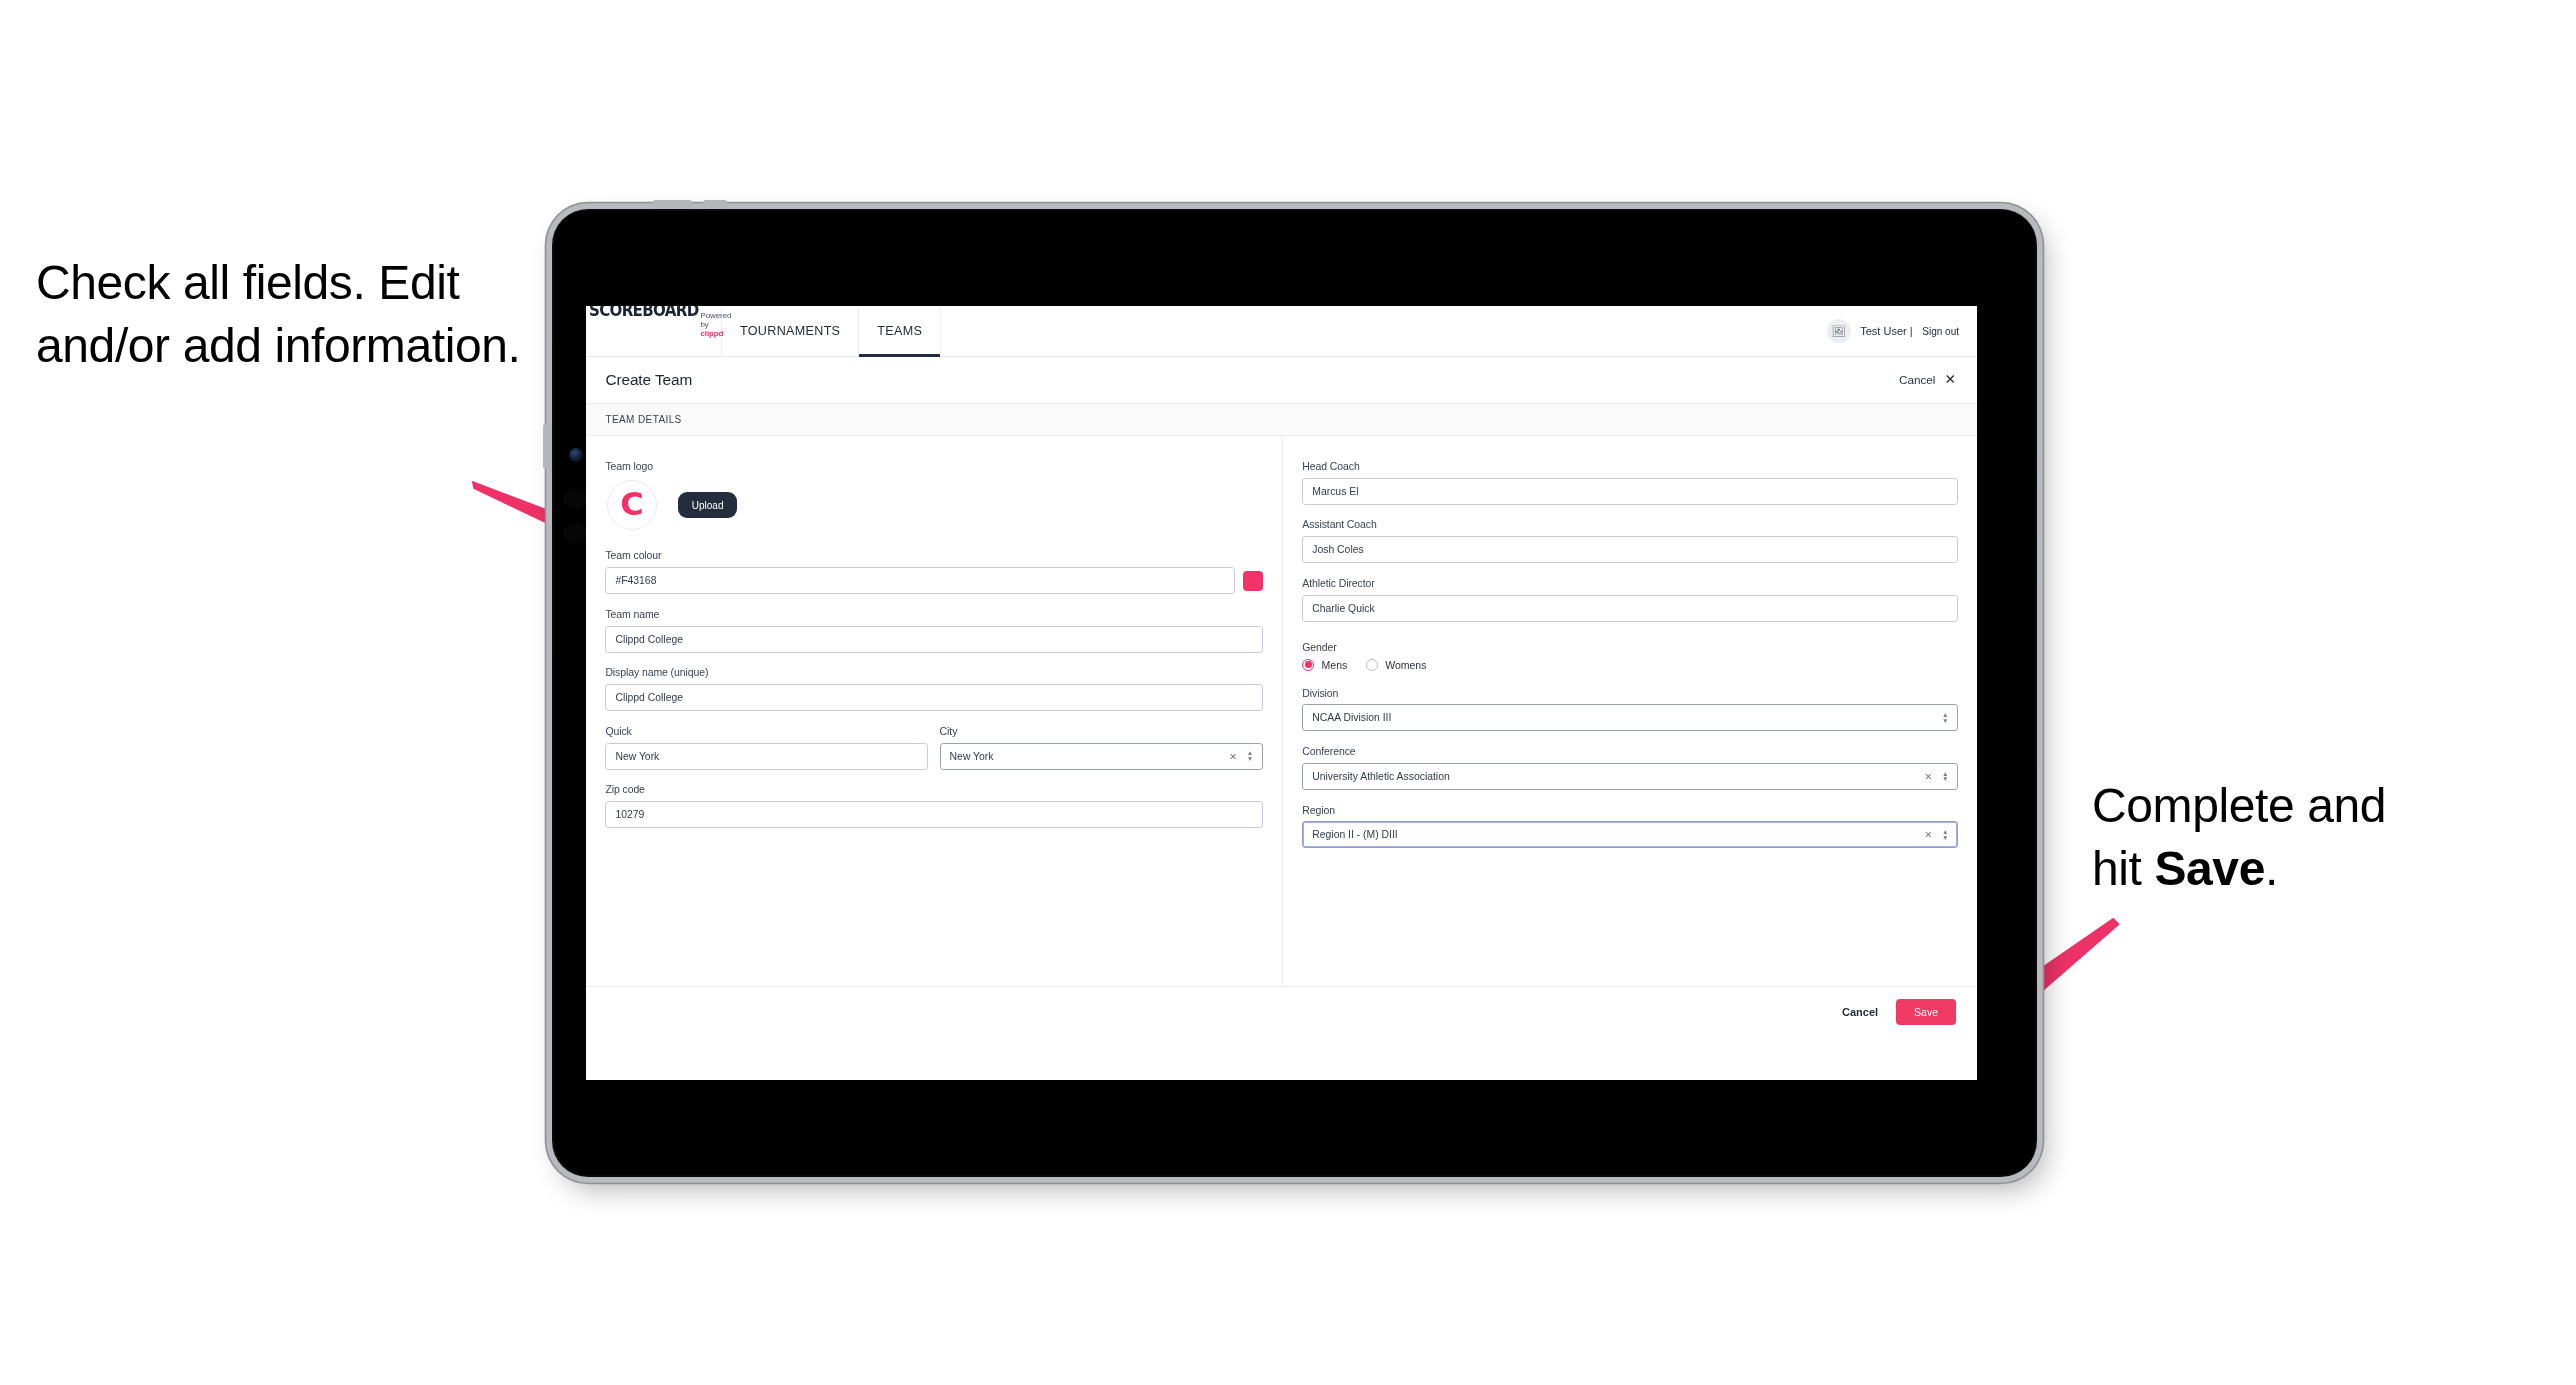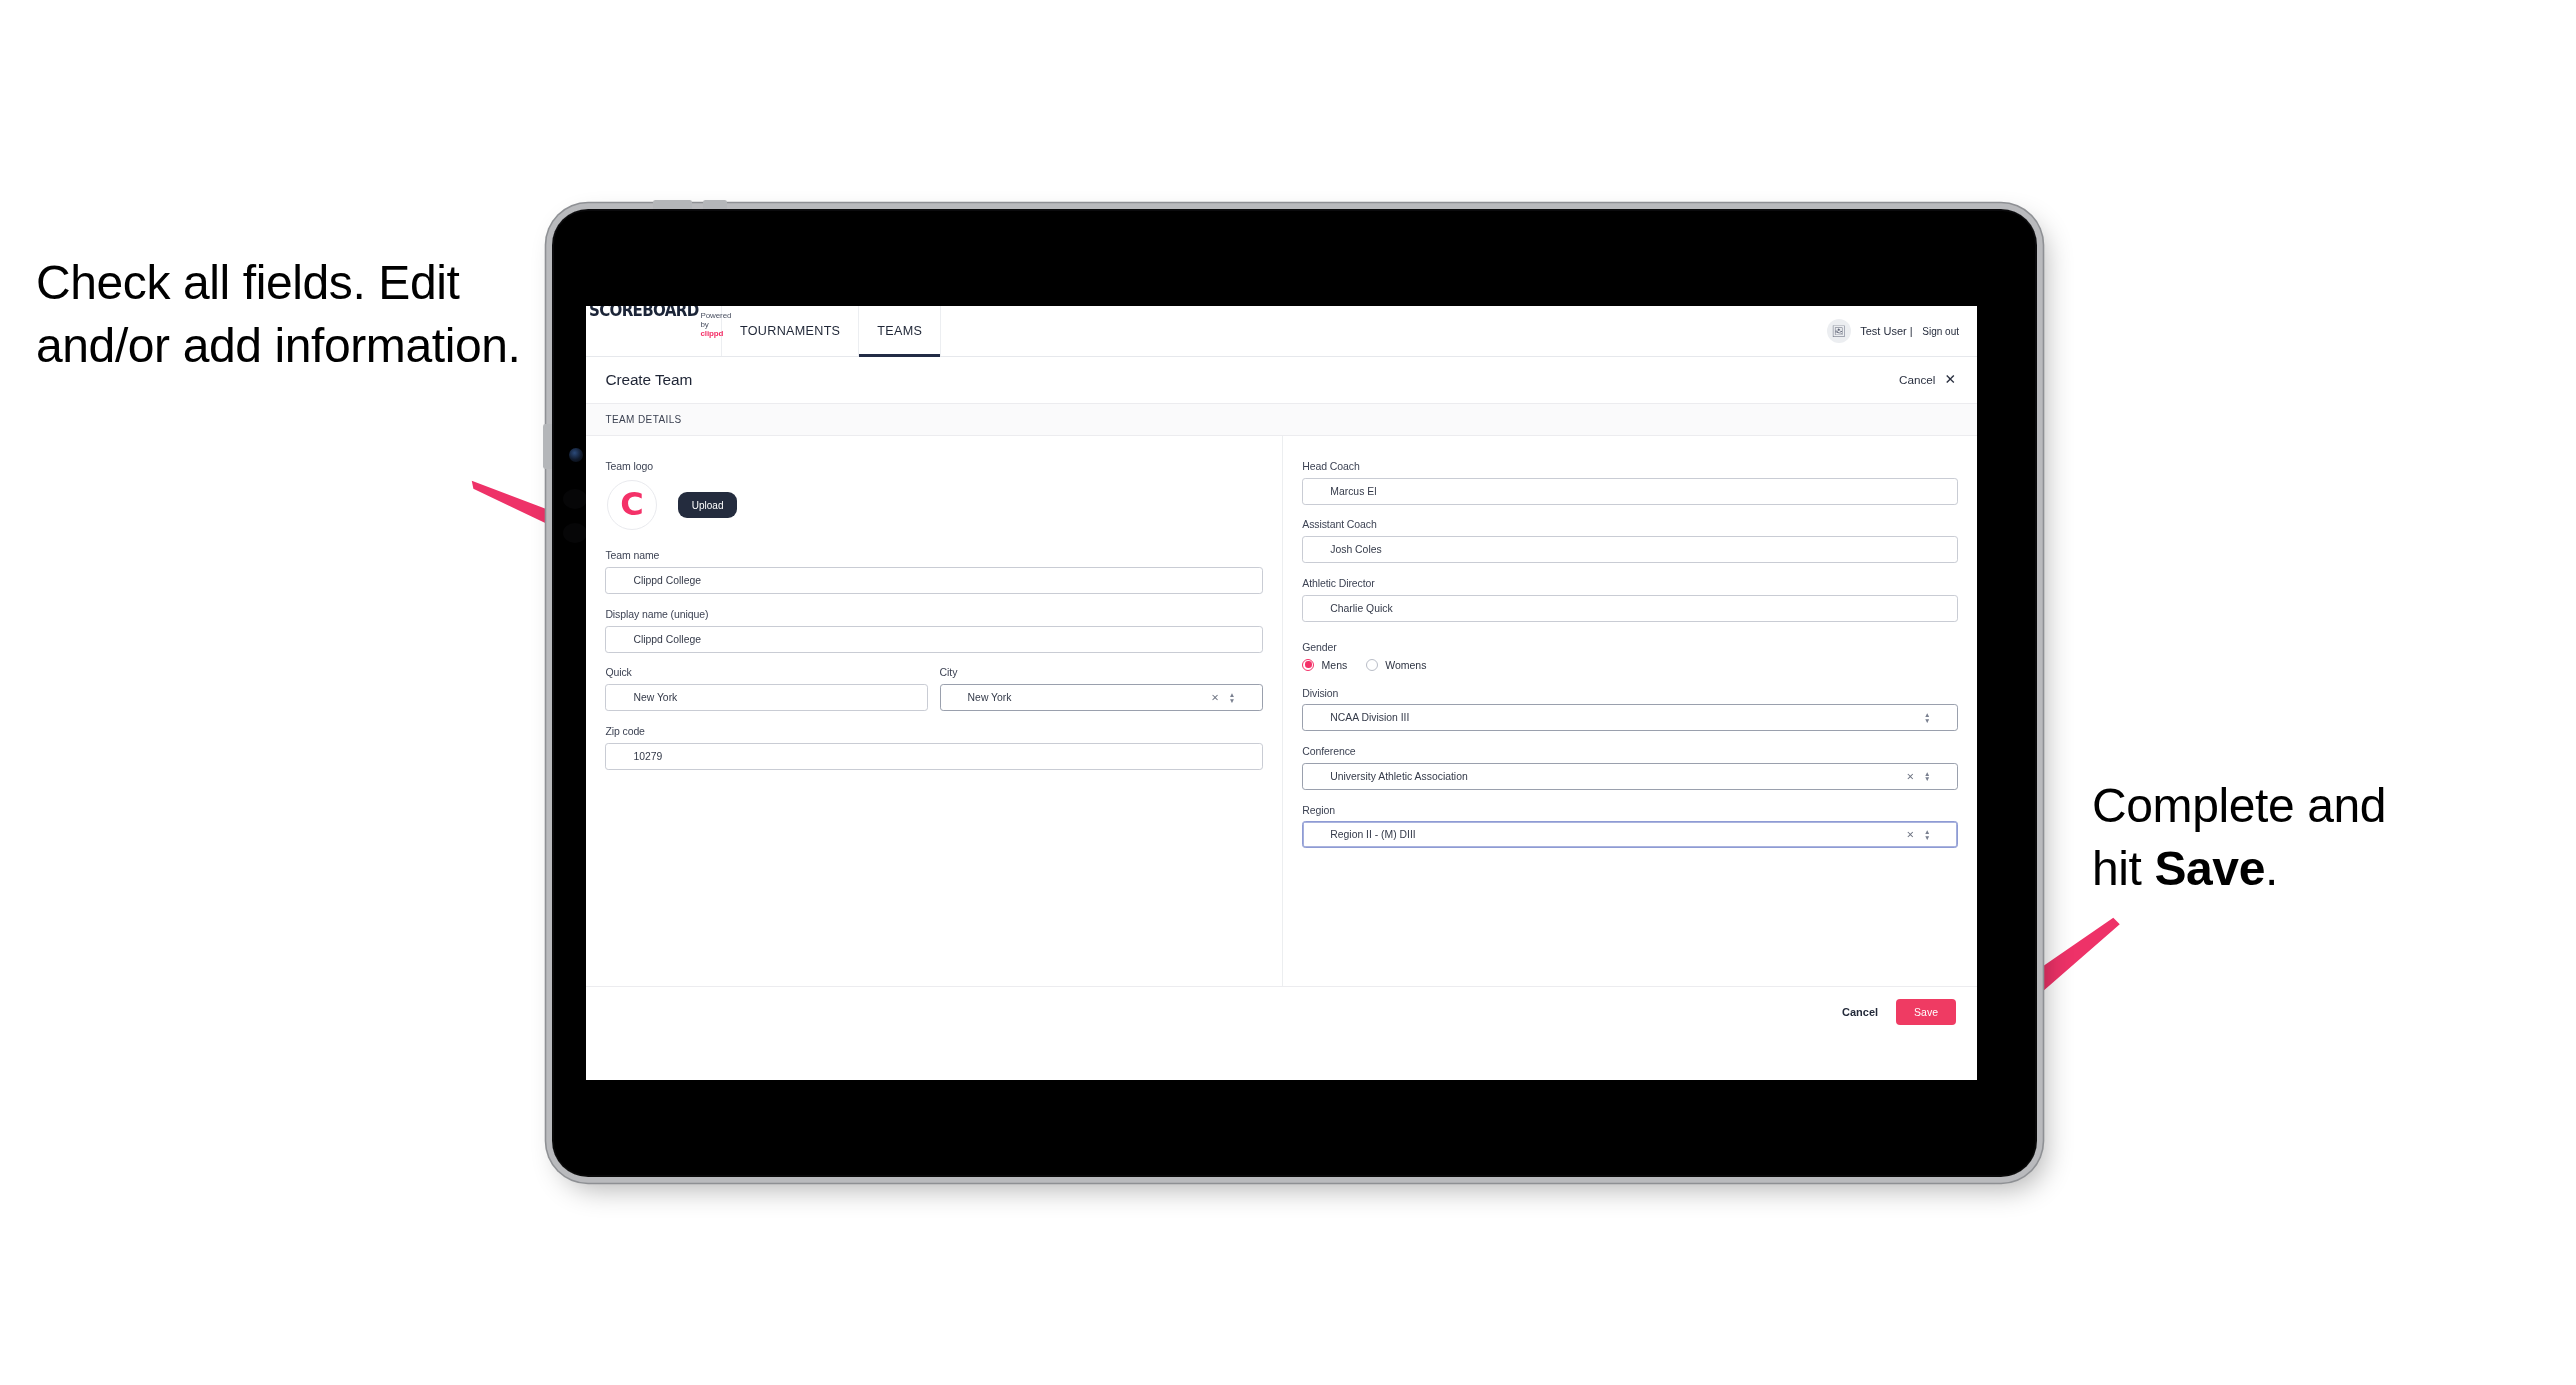--- a/index.html
+++ b/index.html
@@ -128,21 +128,21 @@
   #col-left  { width: 50.1%; padding: 24px 19.4px 0 19.4px; border-right:0.8px solid #eceef0;}
   #col-right { width: 49.9%; padding: 24px 19.4px 0 19.4px; }
 
   .field { margin-bottom: 13.8px; }
   .flabel {
     display:block; font-size: 10.5px; color:#3d4354; margin-bottom: 5.7px; letter-spacing:-0.1px;
   }
   .input {
     width:100%; height: 27px; background:#fff;
     border:0.8px solid #c9ccd4; border-radius:3.2px;
-    display:flex; align-items:center; padding: 0 27px;
+    display:flex; align-items:center; padding: 0 9px;
     font-size: 10.4px; color:#343a49;
   }
   .input.strong { border-color:#9aa0ad; }
   .input.focus  { border-color:#8e9bd4; box-shadow: 0 0 0 0.8px #8e9bd4 inset; }
   .input .val { flex:1; white-space:nowrap; overflow:hidden; }
   .input .adorn { display:flex; align-items:center; gap:9.7px; color:#6f7583; font-size:9.7px;}
   .caret { display:inline-block; font-size:8px; line-height:1; color:#7a8090; letter-spacing:-0.8px;}
 
   
   .logo-row { display:flex; align-items:center; gap:21px; margin: 8px 0 19.4px 1.6px;}
@@ -263,20 +263,29 @@
           <div class="field">
             <span class="flabel">Team logo</span>
             <div class="logo-row">
               <div id="logo-circle">
                 <span id="logo-glyph">C</span>
               </div>
               <div id="upload-btn">Upload</div>
             </div>
           </div>
 
+          <div class="field">
+            <span class="flabel">Team colour</span>
+            <div class="colour-row">
+              <div class="input">
+                <span class="val">#F43168</span>
+              </div>
+              <div id="swatch"></div>
+            </div>
+          </div>
 
           <div class="field">
             <span class="flabel">Team name</span>
             <div class="input">
               <span class="val">Clippd College</span>
             </div>
           </div>
 
           <div class="field">
             <span class="flabel">Display name (unique)</span>

